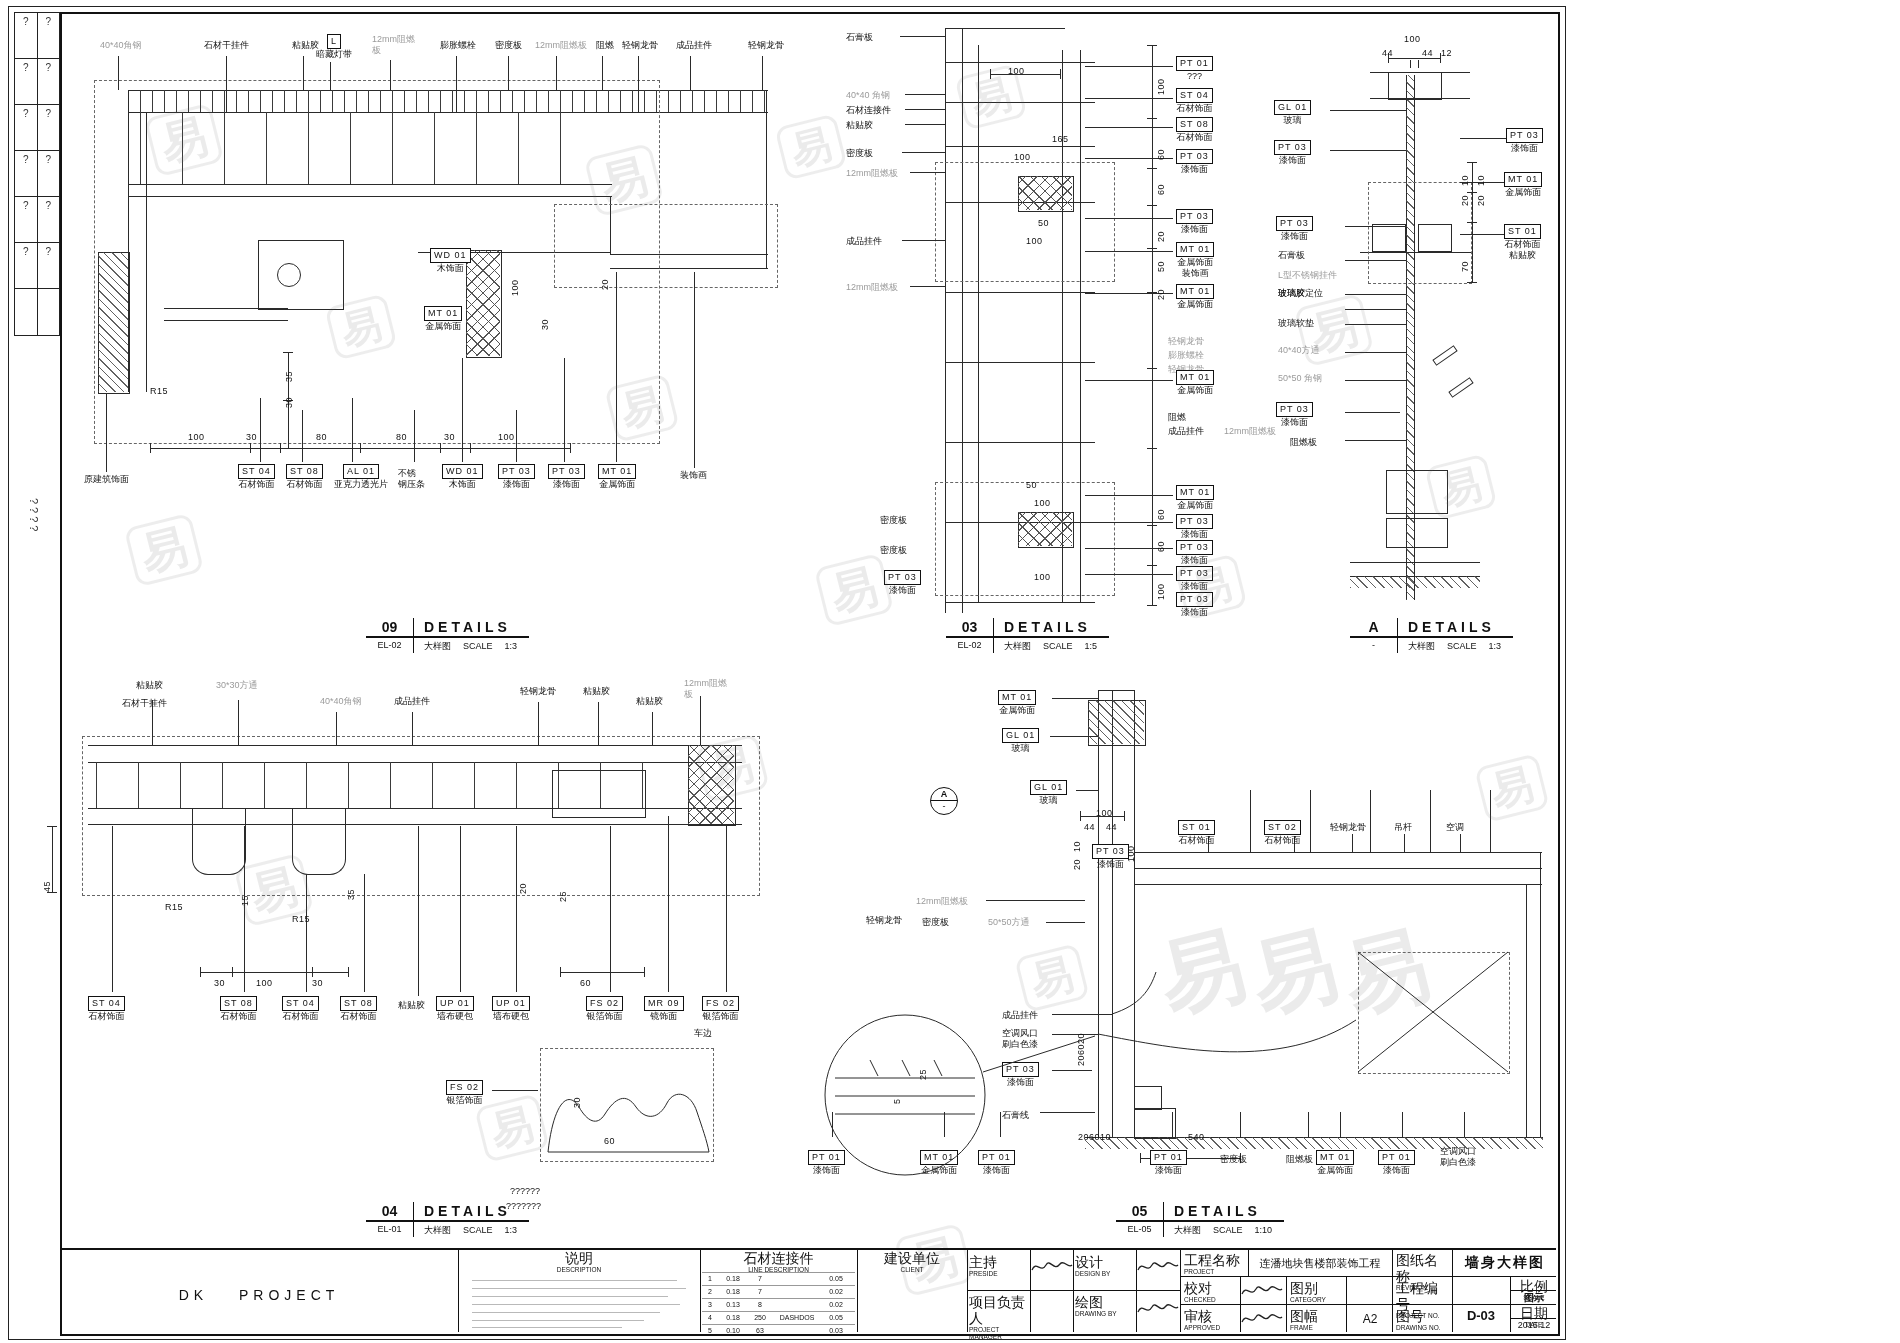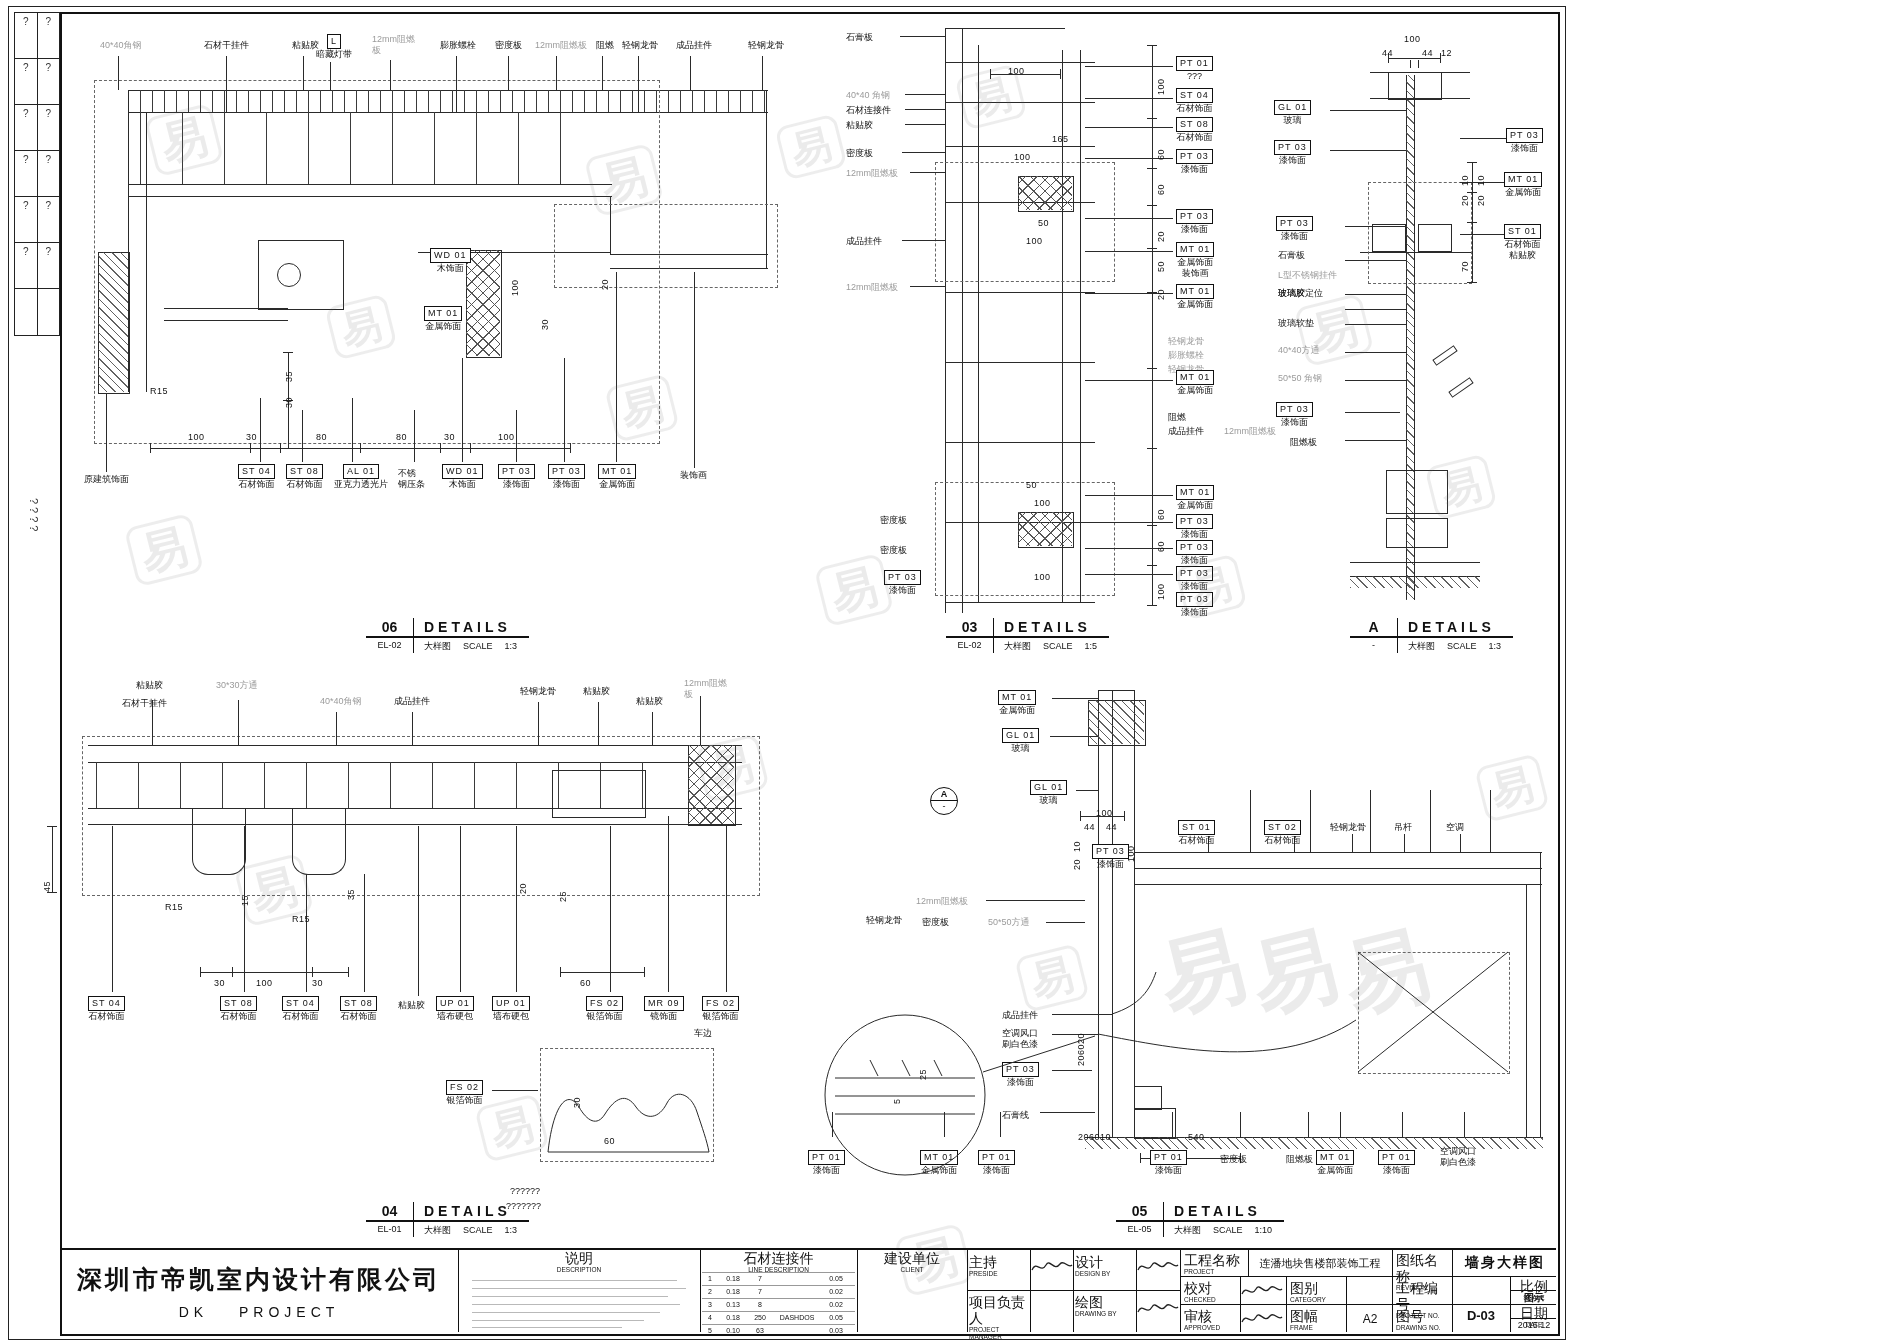--- a/index.html
+++ b/index.html
@@ -576,21 +576,21 @@
   </svg>
 
   <div class="vtext">????</div>
 
   <div class="marker" style="left:930px;top:787px">
     <span class="m-letter">A</span>
     <span class="m-ref">-</span>
   </div>
 
   <div class="dtitle" style="left:366px;top:618px">
-    <div class="dt-num">06</div>
+    <div class="dt-num">09</div>
     <div class="dt-name">DETAILS</div>
     <div class="dt-ref">EL-02</div>
     <div class="dt-sub"><span>大样图</span><span>SCALE</span><span>1:3</span></div>
   </div>
   <div class="dtitle" style="left:946px;top:618px">
     <div class="dt-num">03</div>
     <div class="dt-name">DETAILS</div>
     <div class="dt-ref">EL-02</div>
     <div class="dt-sub"><span>大样图</span><span>SCALE</span><span>1:5</span></div>
   </div>
@@ -631,21 +631,20 @@
   <div class="tb-line" style="left:1346px;top:1276px;width:1px;height:56px"></div>
   <div class="tb-line" style="left:1248px;top:1248px;width:1px;height:28px"></div>
   <div class="tb-line" style="left:1392px;top:1276px;width:164px;height:1px"></div>
   <div class="tb-line" style="left:1392px;top:1304px;width:164px;height:1px"></div>
   <div class="tb-line" style="left:1452px;top:1248px;width:1px;height:84px"></div>
   <div class="tb-line" style="left:1510px;top:1276px;width:1px;height:56px"></div>
   <div class="tb-line" style="left:1510px;top:1290px;width:46px;height:1px"></div>
   <div class="tb-line" style="left:1510px;top:1318px;width:46px;height:1px"></div>
 
   <div class="cell company" style="left:60px;top:1252px;width:398px;height:78px">
-    <span class="cn">深圳市帝凯室内设计有限公司</span>
     <span class="en">DK PROJECT</span>
   </div>
 
   <div class="cell" style="left:460px;top:1250px;width:238px;text-align:center">
     <span class="lab-cn">说明</span>
     <span class="lab-en">DESCRIPTION</span>
   </div>
   <div class="noteline" style="left:472px;top:1280px;width:205px"></div>
   <div class="noteline" style="left:472px;top:1288px;width:214px"></div>
   <div class="noteline" style="left:472px;top:1296px;width:196px"></div>

